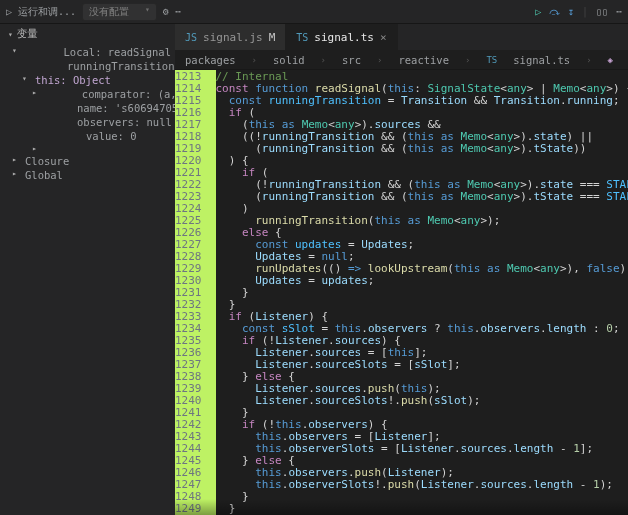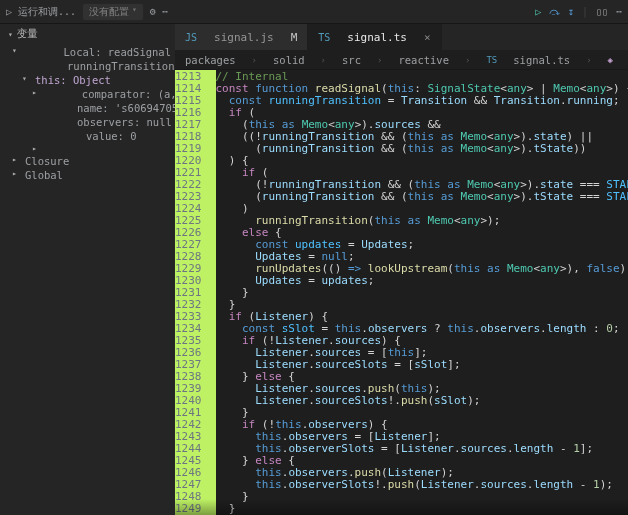--- a/index.html
+++ b/index.html
@@ -2,21 +2,21 @@
 <html><head>
 <meta charset="utf-8">
 <style>
   * { margin: 0; padding: 0; box-sizing: border-box; }
   html, body { width: 628px; height: 515px; overflow: hidden; background: #1e1e1e; font-family: "Segoe UI", Consolas, monospace; font-size: 11px; color: #cccccc; }
   .app { display: flex; flex-direction: column; width: 100%; height: 100%; }
 
   
   .top-toolbar { height: 24px; background: #252526; display: flex; align-items: center; gap: 6px; padding: 0 6px; border-bottom: 1px solid #00000066; font-size: 10px; }
   .lbl { color: #9da0a3; }
-  .dropdown { display: inline-flex; align-items: flex-start; gap: 3px; padding: 1px 6px; background: #3c3c3c; border-radius: 3px; color: #ccc; border: 1px solid #00000055; }
+  .dropdown { display: inline-flex; align-items: flex-start; gap: 16px; padding: 1px 6px; background: #3c3c3c; border-radius: 3px; color: #ccc; border: 1px solid #00000055; }
   .dropdown .chev { font-size: 8px; color: #aaa; }
   .disabled { opacity: .55; }
   .tb-ico { color: #9da0a3; cursor: default; }
   .spacer { flex: 1; }
   .right-tools { display: flex; align-items: center; gap: 8px; color: #9da0a3; }
   .right-tools .run { color: #4ec9b0; }
   .right-tools .step { color: #569cd6; }
   .sep { color: #444; }
 
   
@@ -32,21 +32,21 @@
   .tree .item.lvl2 { padding-left: 20px; }
   .tree .item.lvl3 { padding-left: 30px; }
   .tree .item .ch { font-size: 8px; width: 9px; color: #aaa; }
   .tree .item .k { color: #9da0a3; margin-left: 41px; }
   .tree .item .hl { color: #c1a6d1; }
   .tree .closure { color: #9da0a3; }
 
   
   .editor-area { flex: 1; display: flex; flex-direction: column; min-width: 0; background: #1e1e1e; }
   .tabs { height: 26px; background: #252526; display: flex; align-items: stretch; }
-  .tab { display: flex; align-items: center; gap: 17px; padding: 0 10px; border-right: 1px solid #1e1e1e; background: #2d2d2d; color: #969696; font-size: 11px; }
+  .tab { display: flex; align-items: center; gap: 6px; padding: 0 10px; border-right: 1px solid #1e1e1e; background: #2d2d2d; color: #969696; font-size: 11px; }
   .tab.active { background: #1e1e1e; color: #e8e8e8; }
   .tab .fi { color: #519aba; font-size: 10px; }
   .tab .mod { color: #c3c3c3; }
   .tab .close { color: #888; font-size: 11px; }
 
   .breadcrumbs { height: 20px; display: flex; align-items: center; gap: 16px; padding: 0 10px; font-size: 10.5px; color: #9da0a3; background: #1e1e1e; border-bottom: 1px solid #00000033; }
   .breadcrumbs .bc-sep { color: #555; font-size: 9px; }
   .breadcrumbs .fi { color: #519aba; font-size: 9px; }
   .breadcrumbs .fn { color: #cba6d8; font-size: 9px; }
 

